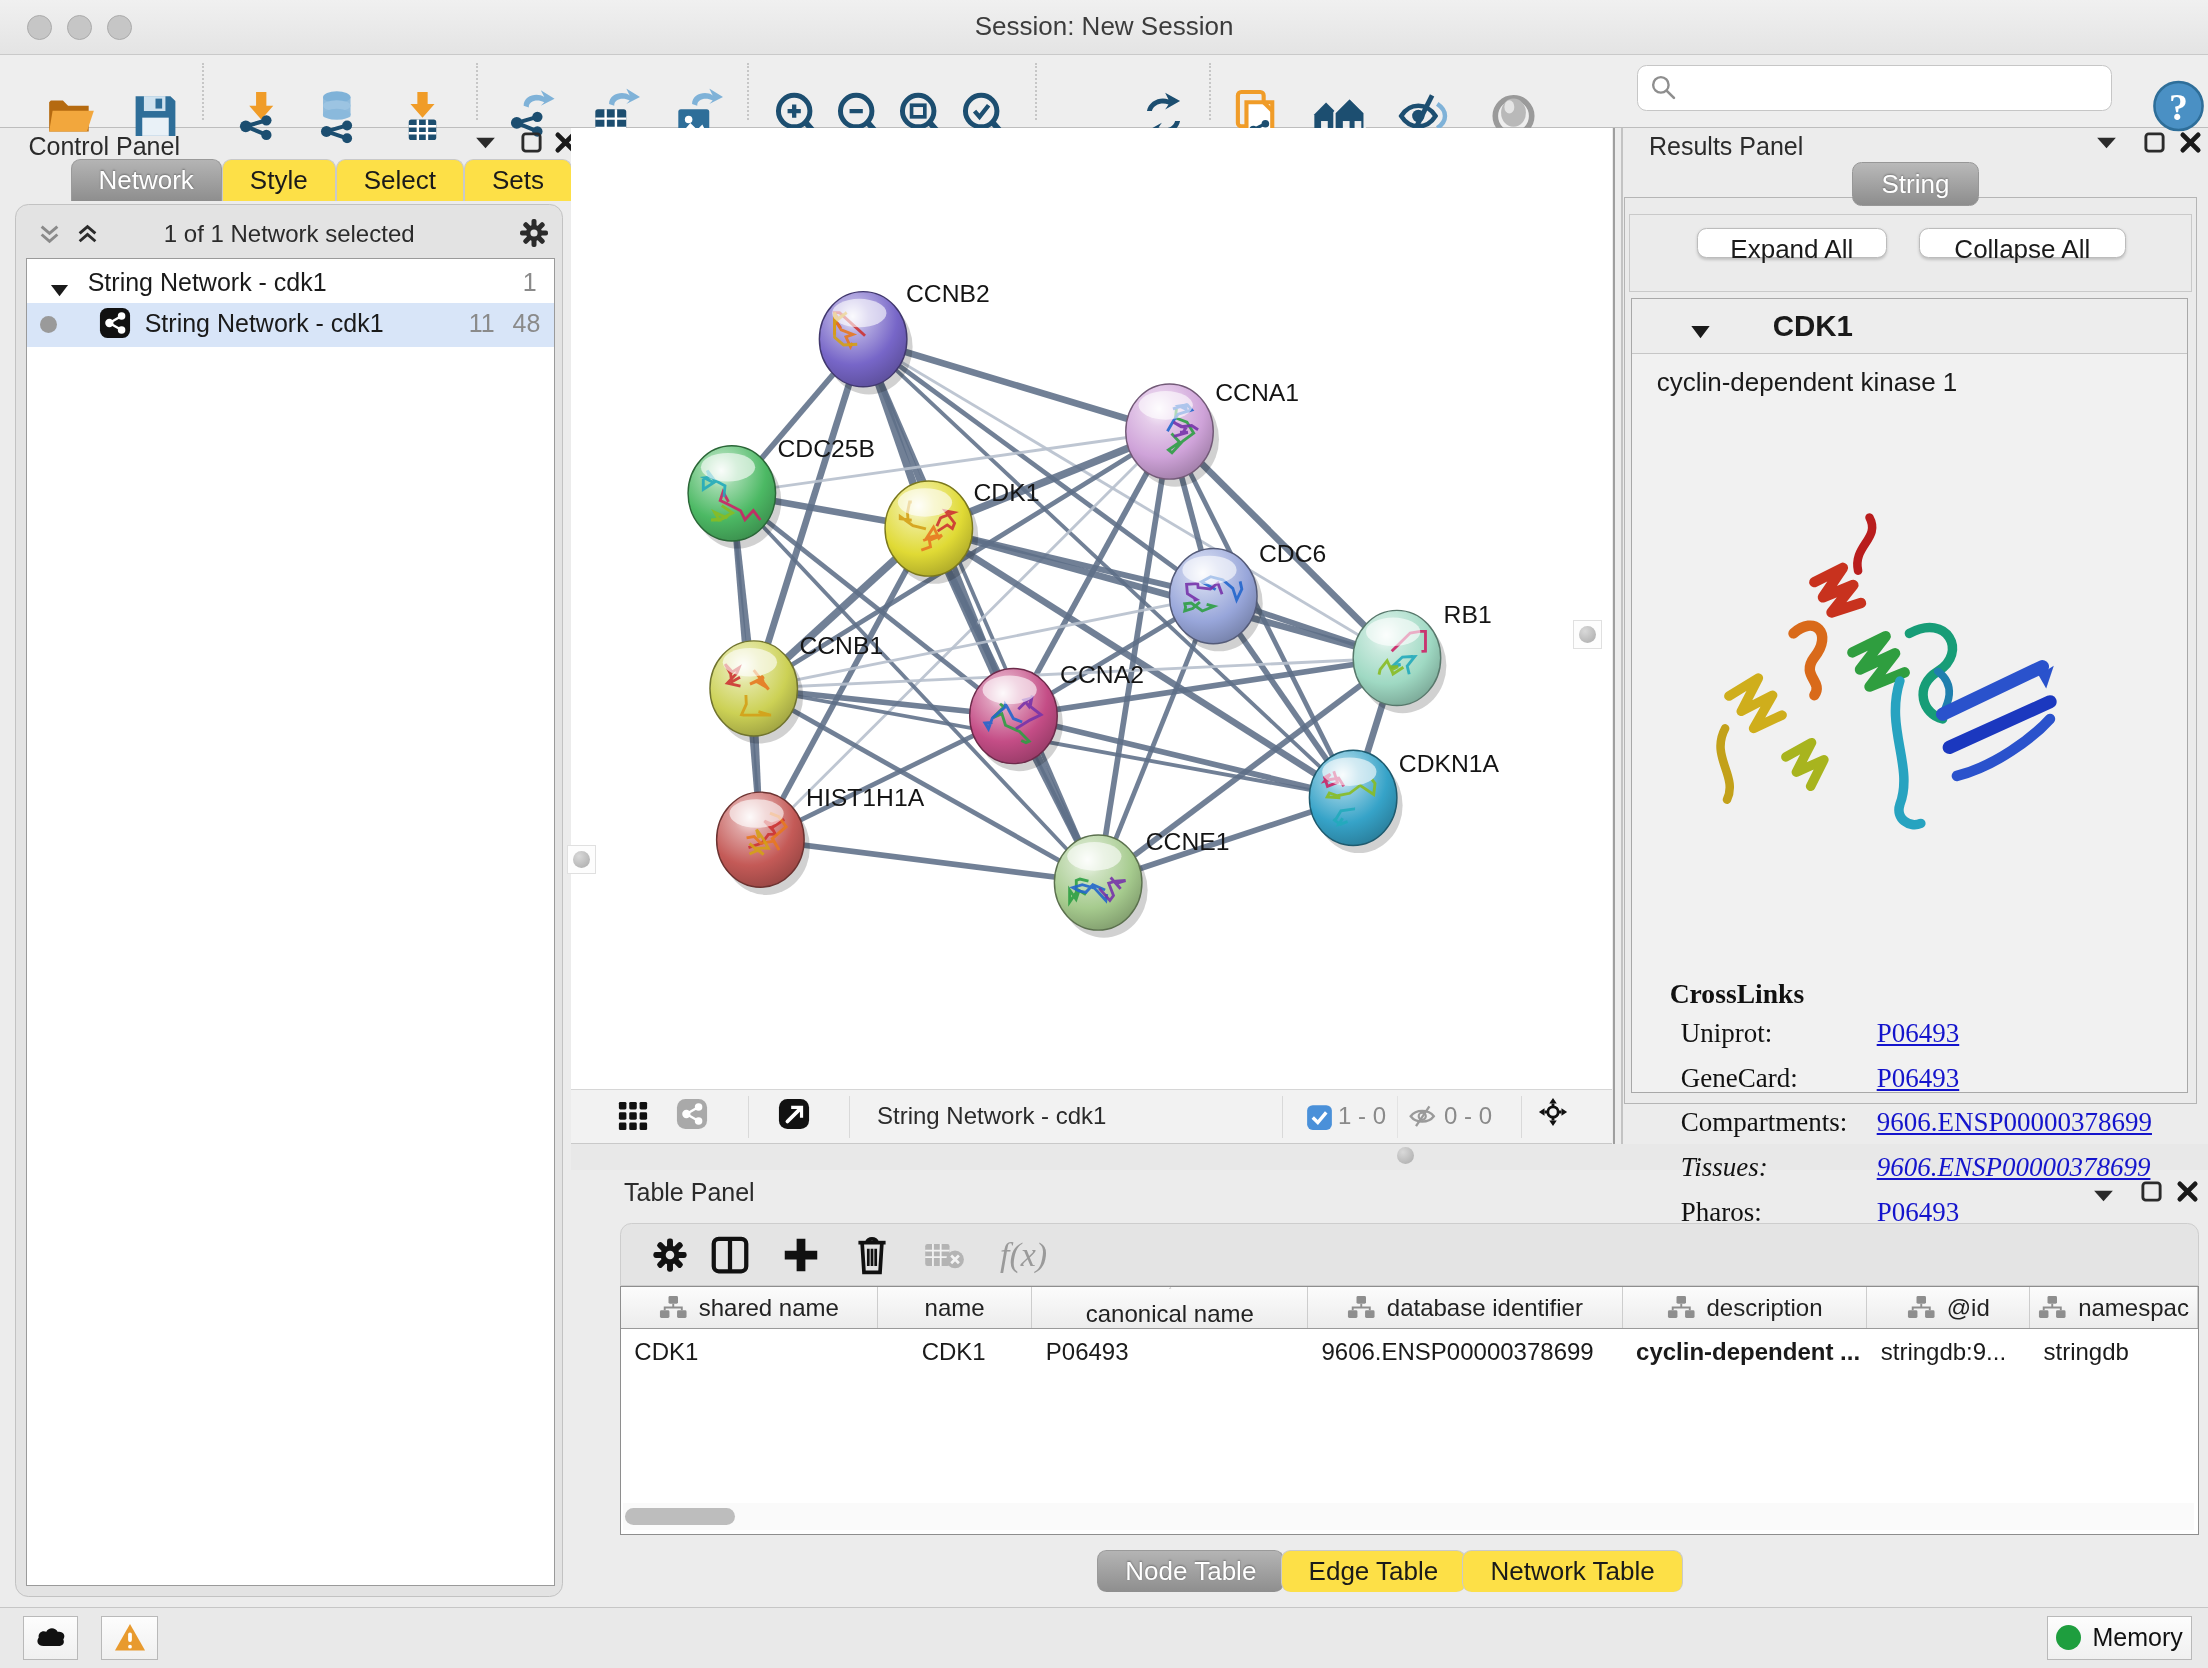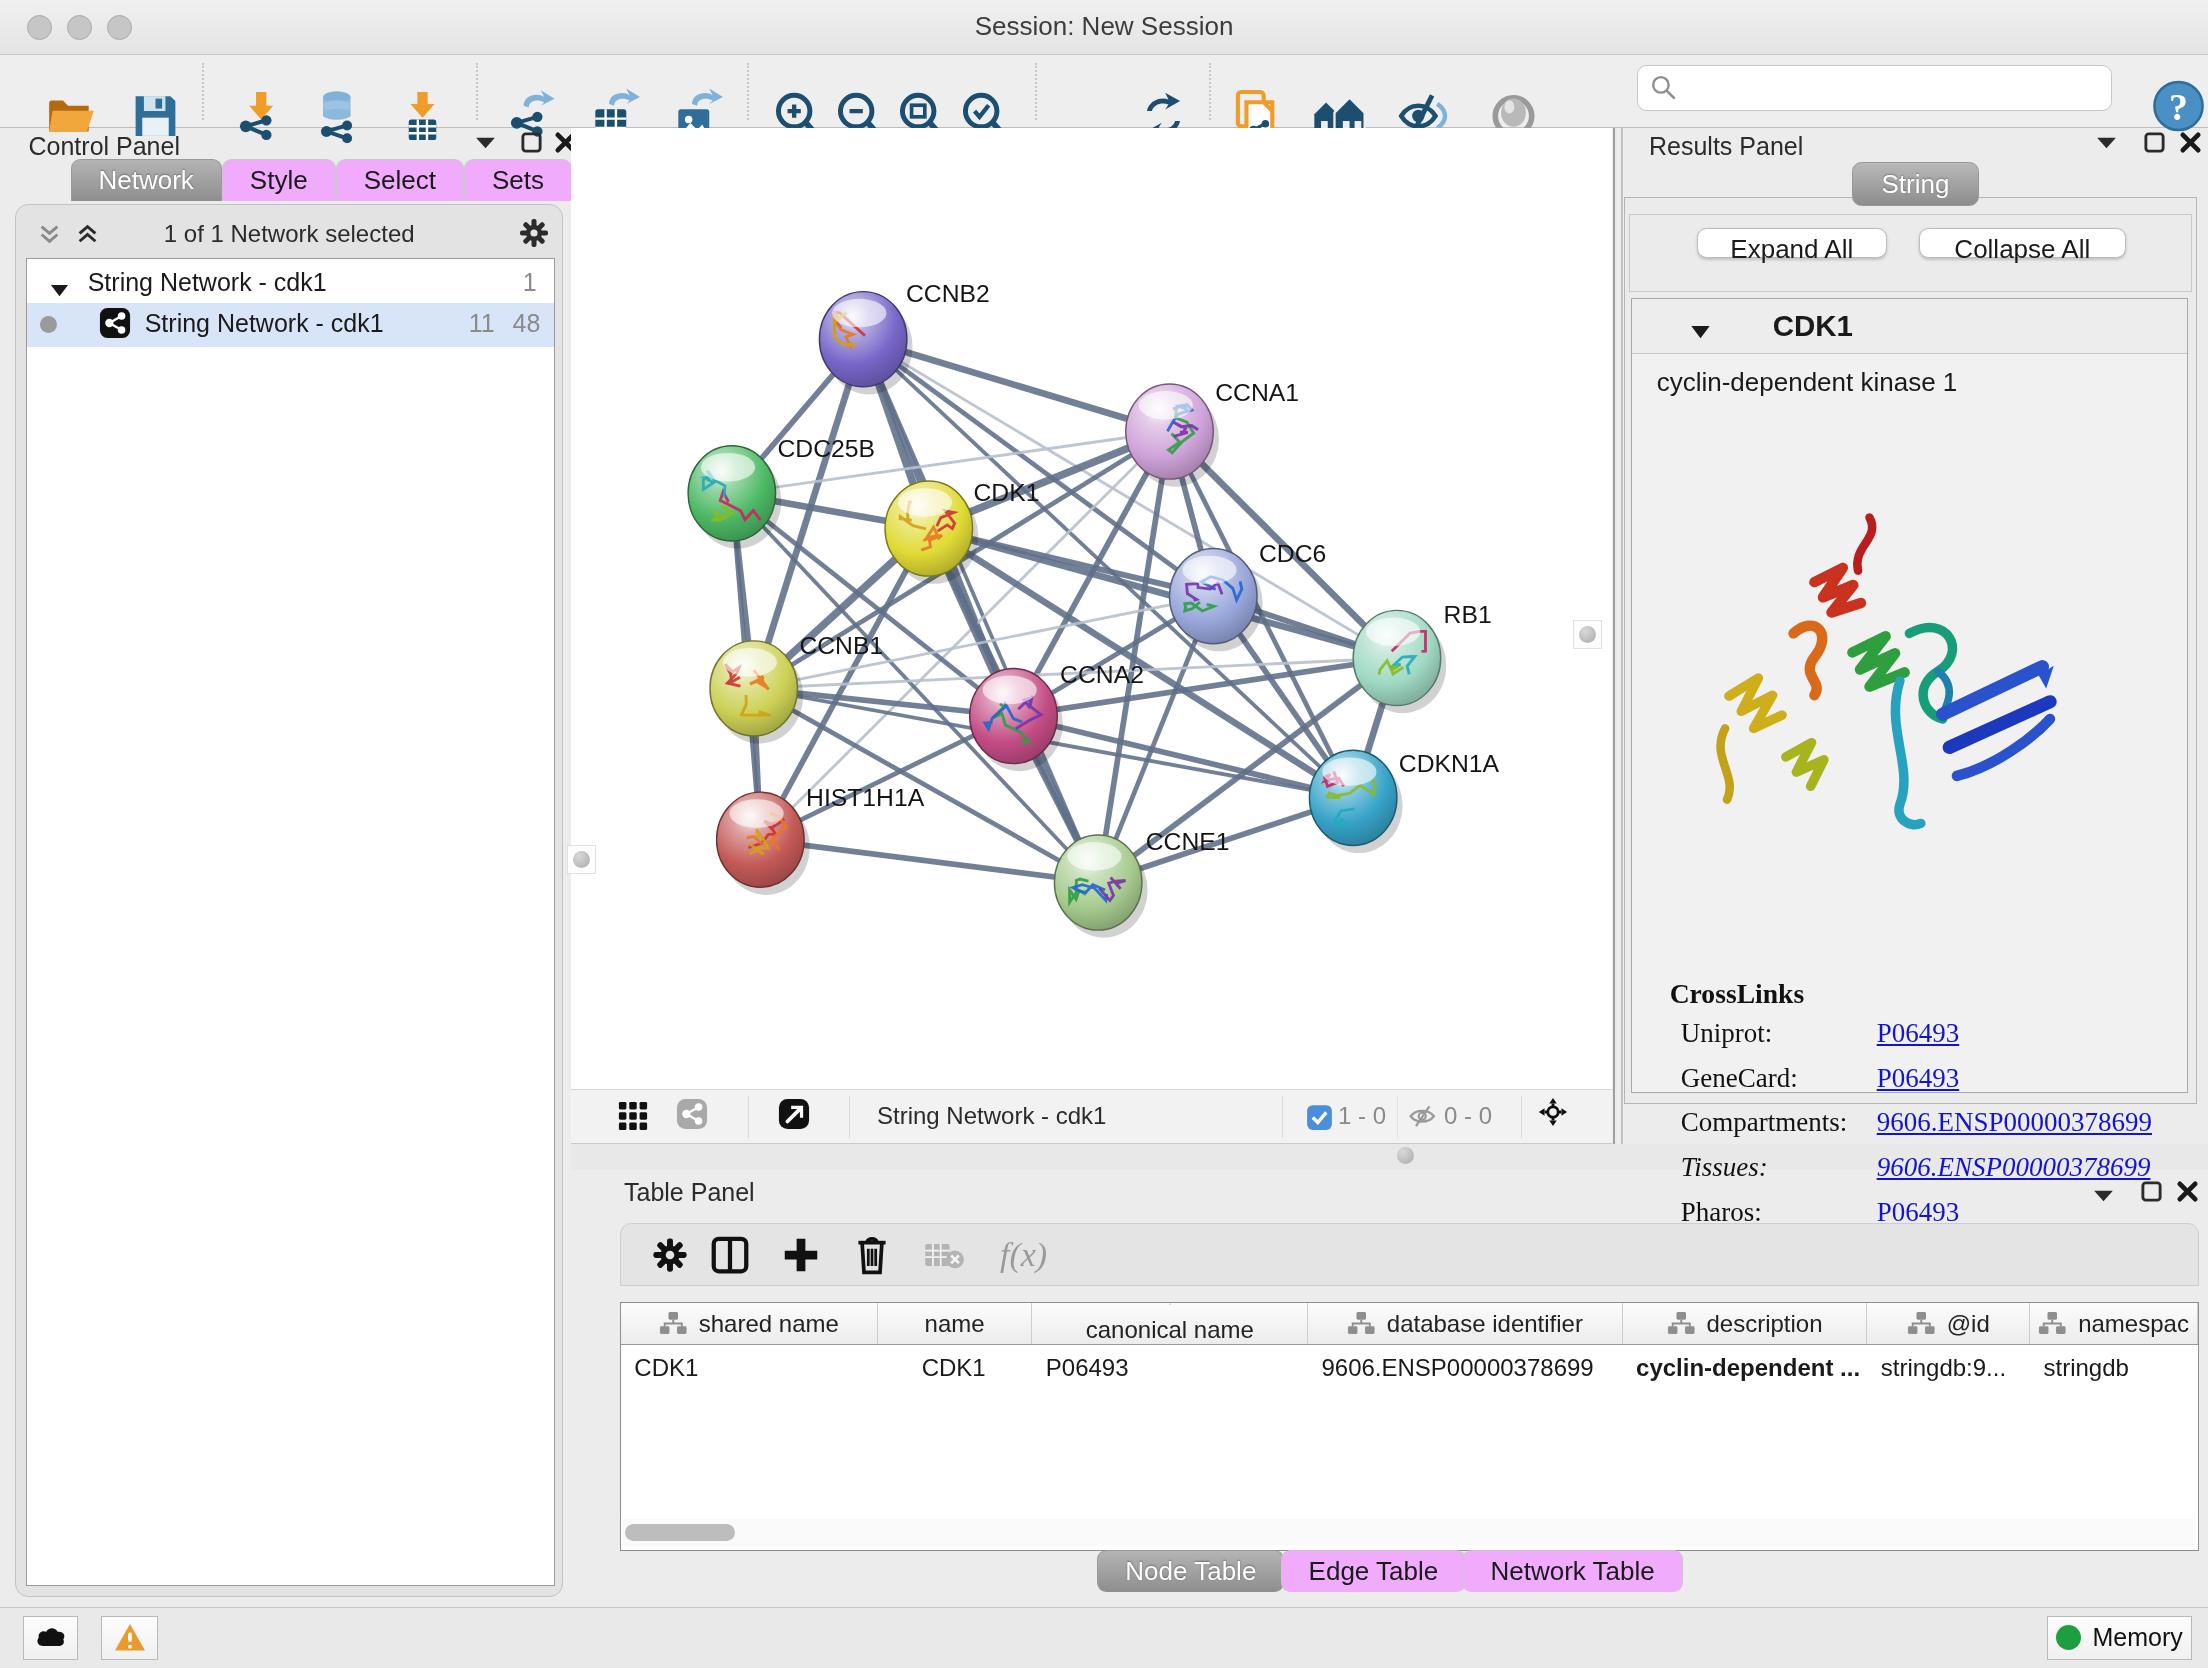--- a/index.html
+++ b/index.html
@@ -17,21 +17,21 @@
   .toolbar { position:absolute; left:0; top:55px; width:2208px; height:73px; background:#eeeeee; border-bottom:1.9px solid #bdbdbd; }
   .tbi { position:absolute; top:61px; transform:translateY(-50%); width:61px; height:61px; display:flex; align-items:center; justify-content:center; }
   .tbsep { position:absolute; top:7.6px; height:57px; width:0; border-left:2.9px dotted #c6c6c6; }
   .searchbox { position:absolute; left:1637px; top:9.5px; width:475px; height:46px; background:#ffffff; border:1.9px solid #c6c6c6; border-radius:9.5px; display:flex; align-items:center; padding-left:11.4px; }
   .searchbox input { border:none; outline:none; font-size:23px; flex:1; background:transparent; font-family:inherit; }
   .helpbtn { position:absolute; left:2151px; top:51px; width:55px; height:55px; transform:translateY(-50%); }
 
   
   .panel-head { font-size:25px; color:#2b2b2b; }
   .ph-ico { position:absolute; top:0; width:32px; height:28.5px; display:flex; align-items:center; justify-content:center; }
-  .tab { height:42px; line-height:40px; padding:0 27px; font-size:26px; background:#f0abfc; border:1px solid #c9c9c9; border-bottom:none; border-radius:9.5px 9.5px 0 0; color:#1a1a1a; display:inline-block; }
+  .tab { height:42px; line-height:40px; padding:0 27px; font-size:26px; background:#fde047; border:1px solid #c9c9c9; border-bottom:none; border-radius:9.5px 9.5px 0 0; color:#1a1a1a; display:inline-block; }
   .tab.sel { background:linear-gradient(#b4b4b4,#8e8e8e); color:#fff; text-shadow:0 -1px 1.9px rgba(0,0,0,.35); border-color:#9a9a9a; }
 
   
   .control-panel { position:absolute; left:9.5px; top:128px; width:559px; height:1474px; }
   .cp-title { position:absolute; left:19px; top:3.8px; }
   .cp-tabs { position:absolute; left:61px; top:31px; white-space:nowrap; }
   .cp-box { position:absolute; left:5.7px; top:76px; width:548px; height:1393px; background:#e3e3e3; border:1px solid #c2c2c2; border-radius:13.3px; }
   .cp-selrow { position:absolute; left:0; top:5.7px; width:100%; height:46px; }
   .cp-selrow .lbl { position:absolute; left:0; right:0; text-align:center; top:9.5px; font-size:24px; color:#2b2b2b; }
   .cp-list { position:absolute; left:9.5px; top:53px; width:529px; height:1328px; background:#ffffff; border:1.9px solid #9a9a9a; }
@@ -63,21 +63,21 @@
   .crosslinks { position:absolute; left:0; top:679px; width:100%; font-family:"Liberation Serif","DejaVu Serif",serif; }
   .cl-head { position:absolute; left:38px; top:0; font-size:27.6px; font-weight:bold; color:#111; }
   .cl-row { position:absolute; left:49px; font-size:27px; color:#111; }
   .cl-row a { position:absolute; left:196px; color:#1414cc; text-decoration:underline; white-space:nowrap; }
 
   
   .table-panel { position:absolute; left:571px; top:1170px; width:1638px; height:438px; }
   .tp-title { position:absolute; left:53px; top:7.6px; }
   .tp-toolbar { position:absolute; left:49px; top:53px; width:1579px; height:63px; background:#e4e4e4; border:1px solid #cdcdcd; border-radius:11.4px 11.4px 0 0; }
   .tp-tbi { position:absolute; top:31px; transform:translateY(-50%); }
-  .tp-table { position:absolute; left:49px; top:116px; width:1579px; height:249px; background:#ffffff; border:1.9px solid #8e8e8e;margin-top:16px; }
+  .tp-table { position:absolute; left:49px; top:116px; width:1579px; height:249px; background:#ffffff; border:1.9px solid #8e8e8e; }
   .th-row { position:absolute; left:0; top:0; height:42px; width:100%; background:linear-gradient(#fcfcfc,#ececec); border-bottom:1.9px solid #9a9a9a; display:flex; }
   .th-cell { height:100%; display:flex; align-items:center; justify-content:center; gap:11.4px; font-size:24px; color:#222; border-right:1px solid #cdcdcd; overflow:hidden; white-space:nowrap; }
   .td-row { position:absolute; left:0; top:44px; height:42px; width:100%; display:flex; }
   .td-cell { height:100%; font-size:24px; line-height:42px; overflow:hidden; white-space:nowrap; }
   .tp-scroll { position:absolute; left:1.9px; bottom:3.8px; width:1571px; height:27px; background:#fafafa; }
   .tp-thumb { position:absolute; left:1.9px; top:4.8px; width:110px; height:17px; border-radius:8.6px; background:#bdbdbd; }
   .tp-tabs { position:absolute; left:0; width:1638px; top:380px; text-align:center; white-space:nowrap; }
   .tp-tabs .tab { border-radius:9.5px; margin:0 -1.9px; }
 
   

